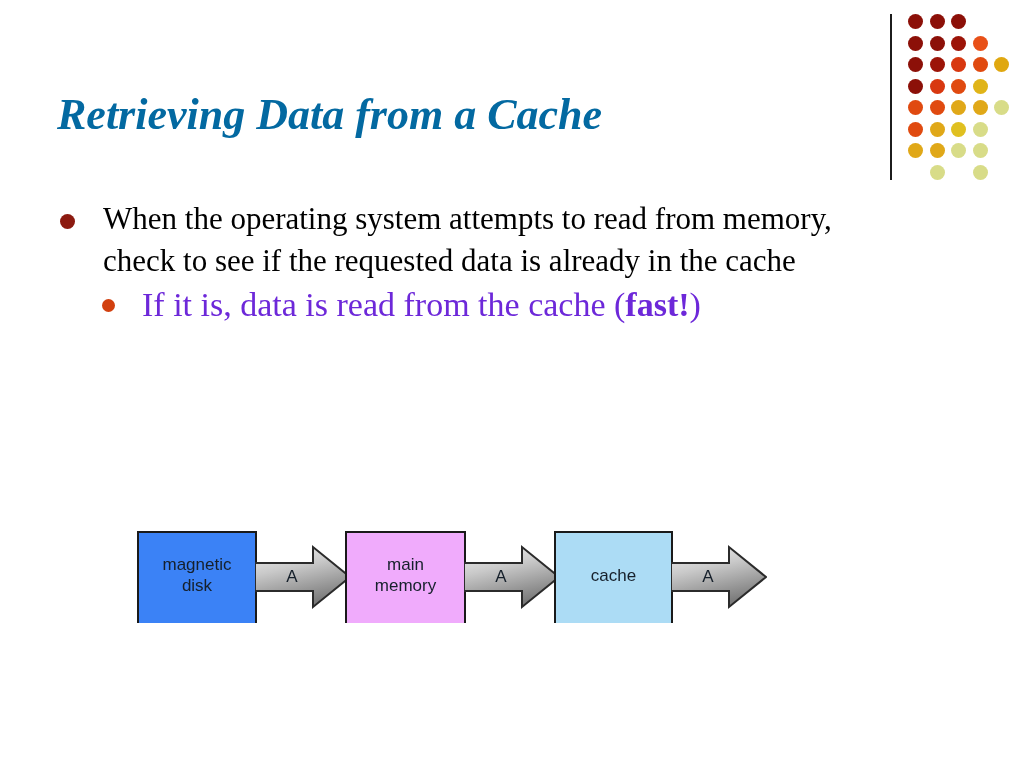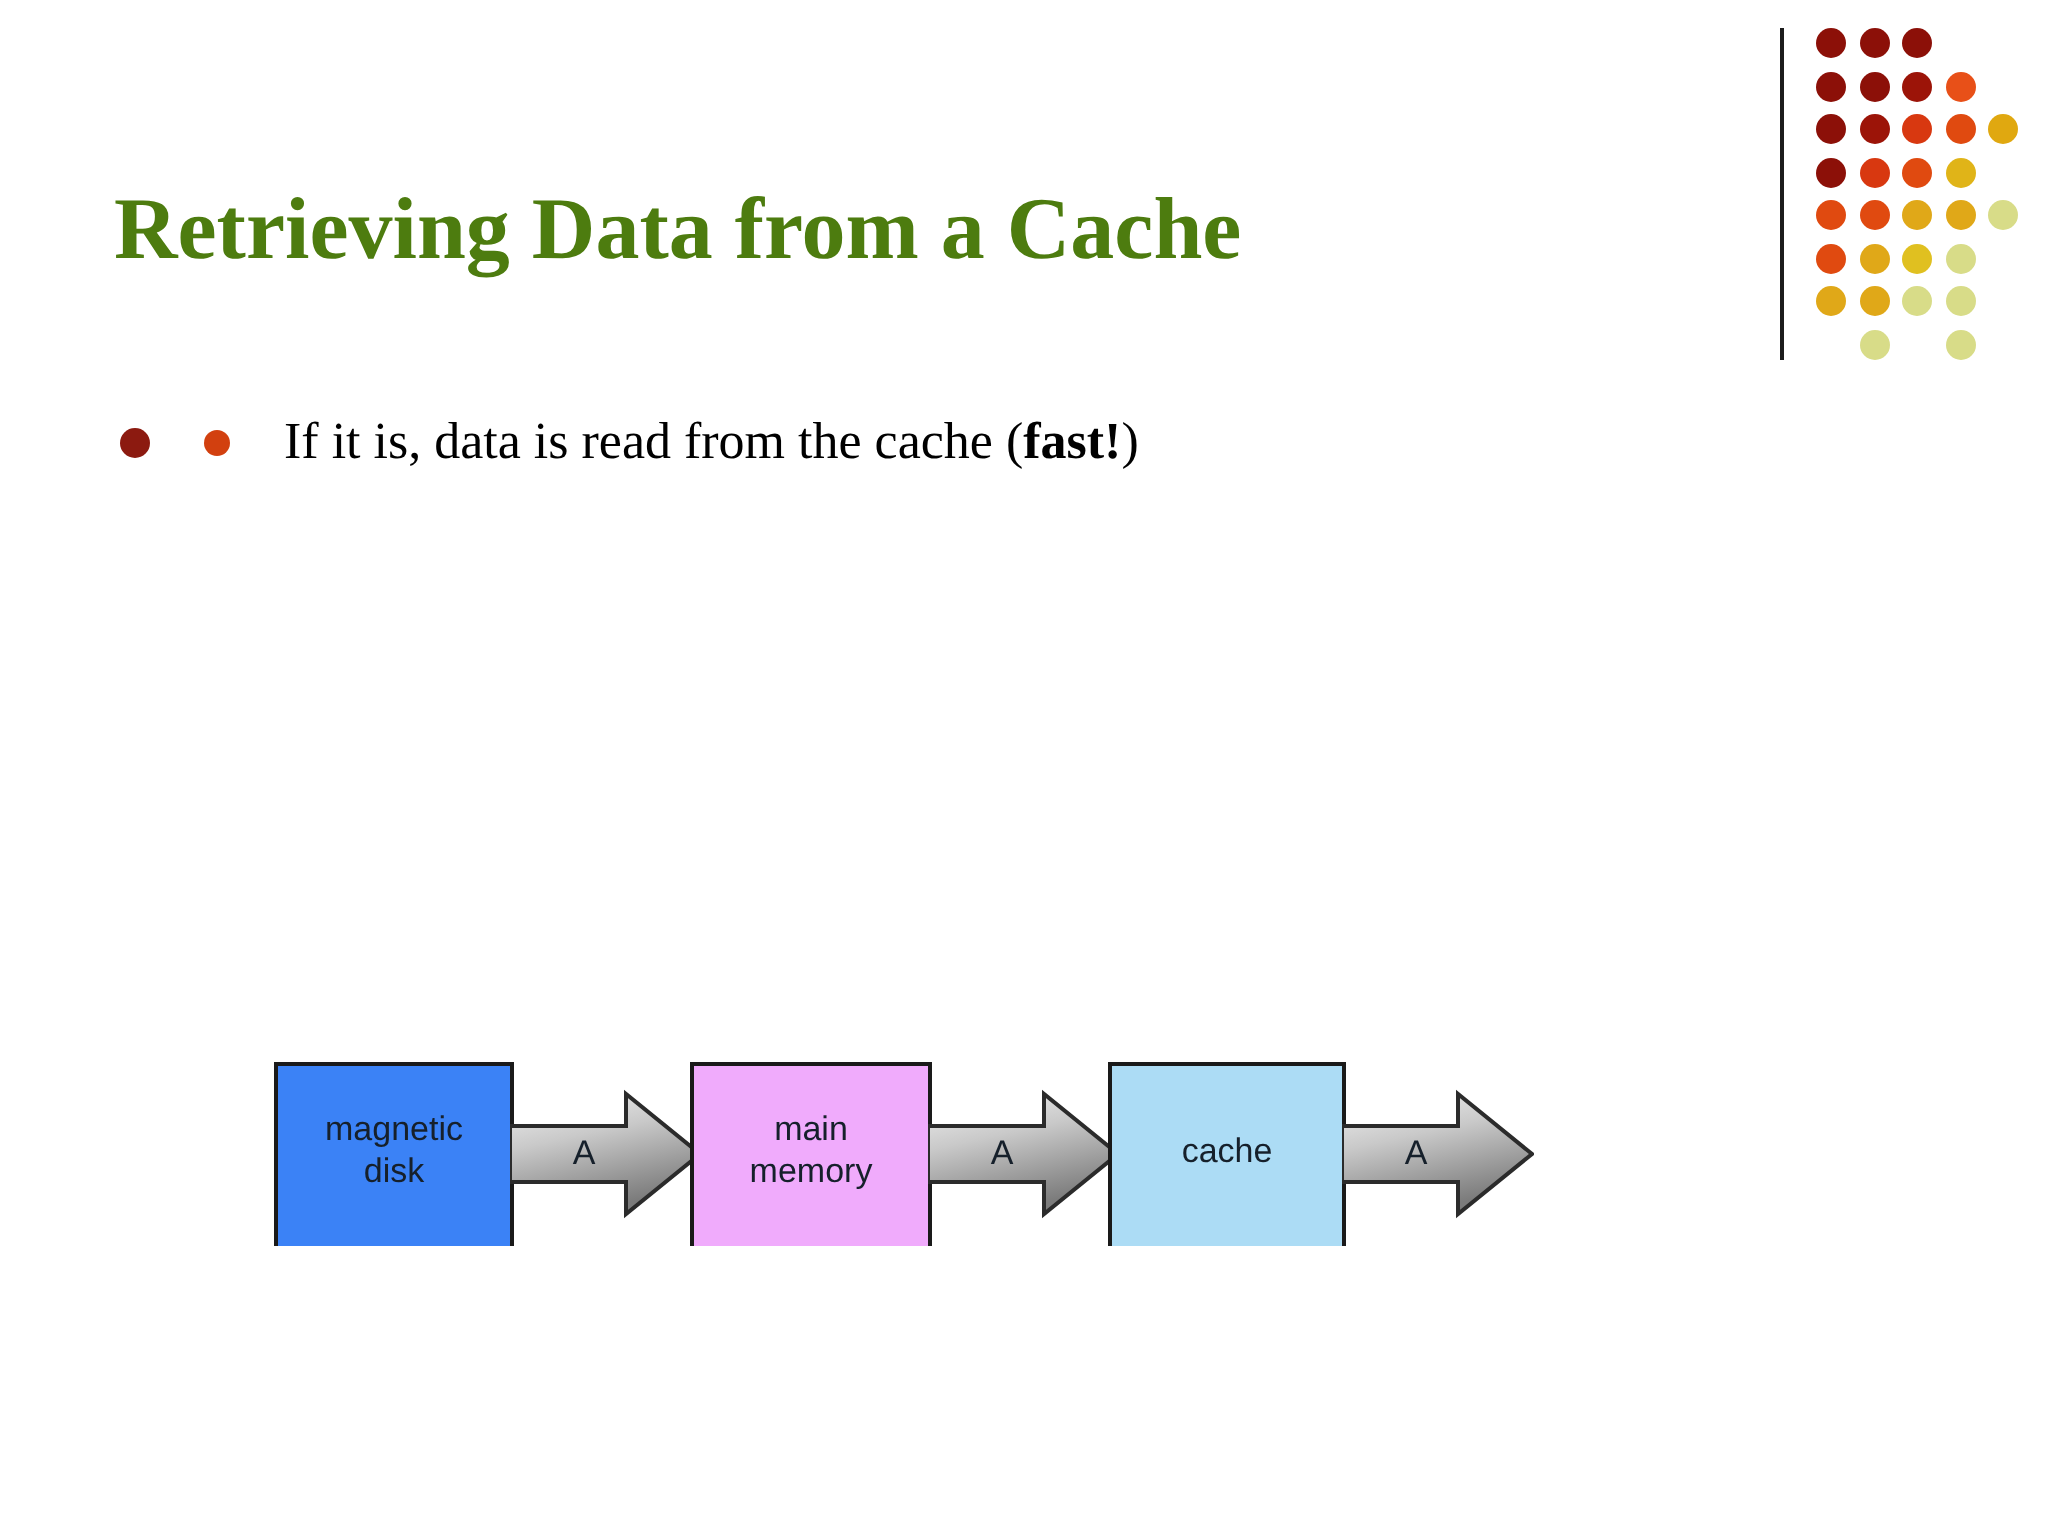--- a/index.html
+++ b/index.html
@@ -73,23 +73,23 @@
     position: absolute;
     left: 6px;
     top: 16px;
     width: 15px;
     height: 15px;
     border-radius: 50%;
     background: #8C1A10;
   }
   .l2 {
     padding-left: 88px;
-    font-size: 26px;
+    font-size: 34px;
     line-height: 45px;
-    color: #000000;
+    color: #6d28d9;
   }
   .l2 .marker {
     position: absolute;
     left: 48px;
     top: 17px;
     width: 13px;
     height: 13px;
     border-radius: 50%;
     background: #D2400F;
   }
@@ -192,26 +192,27 @@
     <div class="logo-dot" style="left: 67px; top: 121.5px; background: rgb(224, 192, 32);"></div>
     <div class="logo-dot" style="left: 88.5px; top: 121.5px; background: rgb(216, 220, 136);"></div>
     <div class="logo-dot" style="left: 24px; top: 143px; background: rgb(224, 168, 24);"></div>
     <div class="logo-dot" style="left: 45.5px; top: 143px; background: rgb(224, 168, 24);"></div>
     <div class="logo-dot" style="left: 67px; top: 143px; background: rgb(216, 220, 136);"></div>
     <div class="logo-dot" style="left: 88.5px; top: 143px; background: rgb(216, 220, 136);"></div>
     <div class="logo-dot" style="left: 45.5px; top: 164.5px; background: rgb(216, 220, 136);"></div>
     <div class="logo-dot" style="left: 88.5px; top: 164.5px; background: rgb(216, 220, 136);"></div>
   </div>
 
-<div id="slide-title" style="color: #4d7c0f;">Retrieving Data from a Cache</div>
+<div id="slide-title" style="color: #0369a1; font-style: italic;">Retrieving Data from a Cache</div>
 
 <div id="body-block">
 
   <div class="bullet-row l1">
     <span class="marker" style="background: rgb(140, 26, 16);"></span>
+    <span>When the operating system attempts to read from memory, check to see if the requested data is already in the cache</span>
   </div>
 
   <div class="bullet-row l2">
     <span class="marker" style="background: rgb(210, 64, 15);"></span>
     <span>If it is, data is read from the cache (</span><b>fast!</b><span>)</span>
   </div>
 
 
 
 </div>

